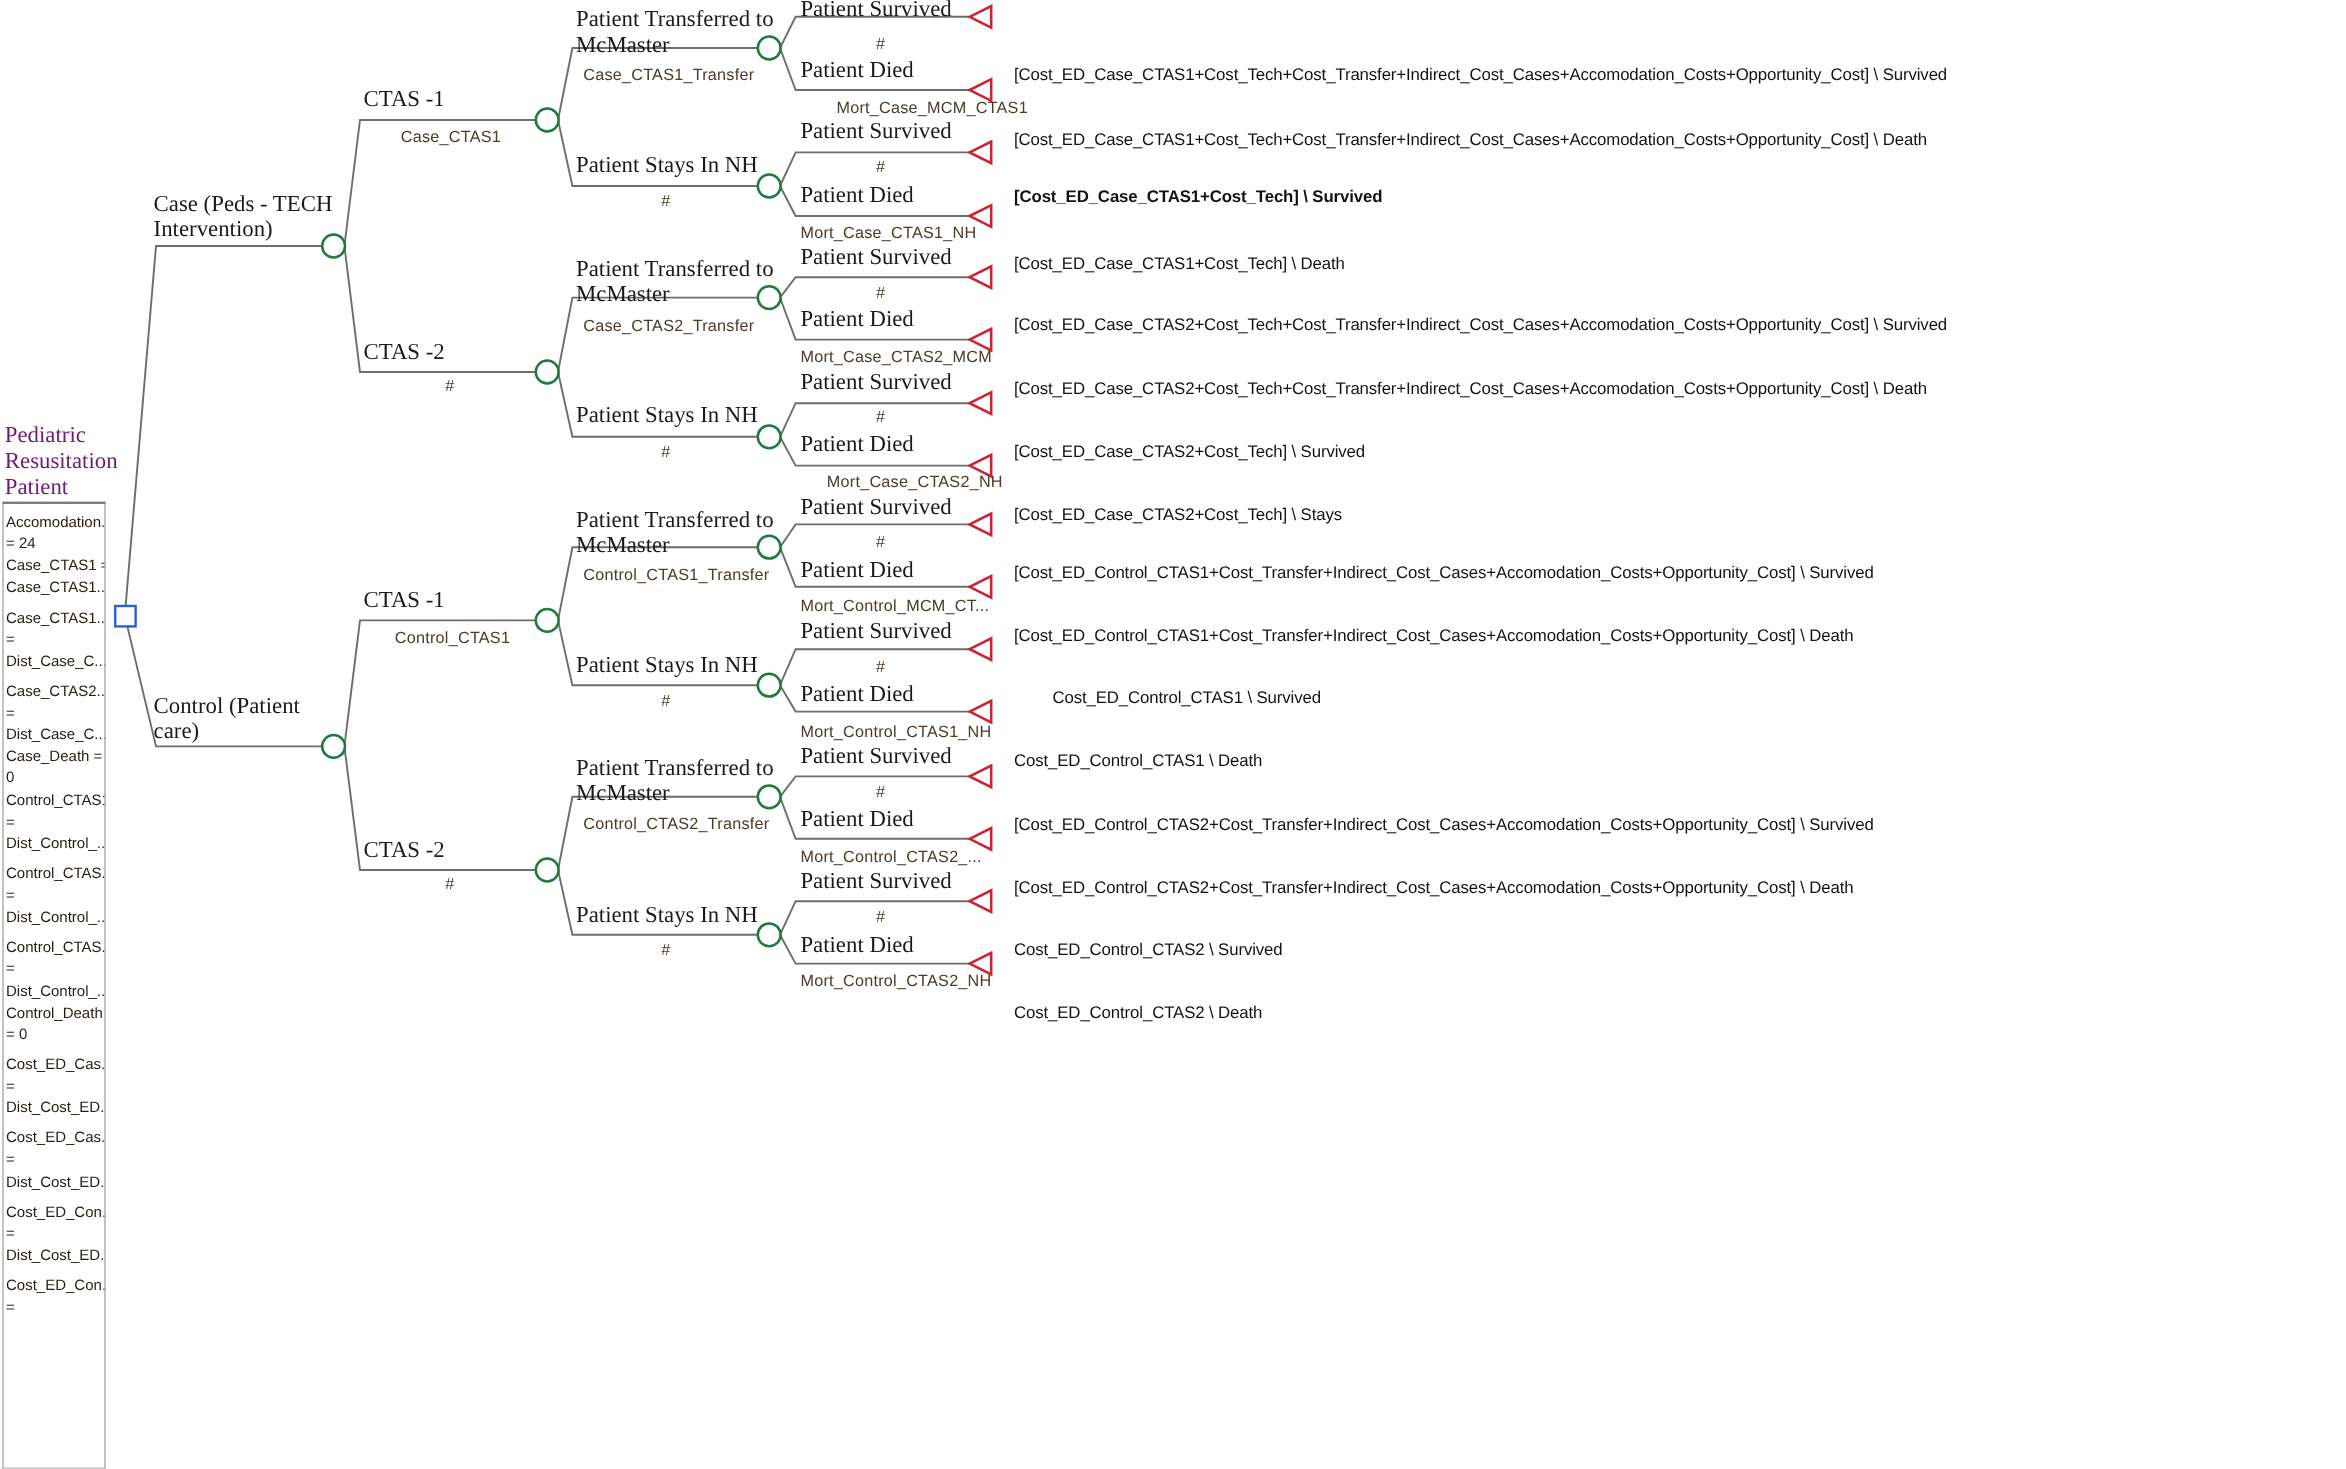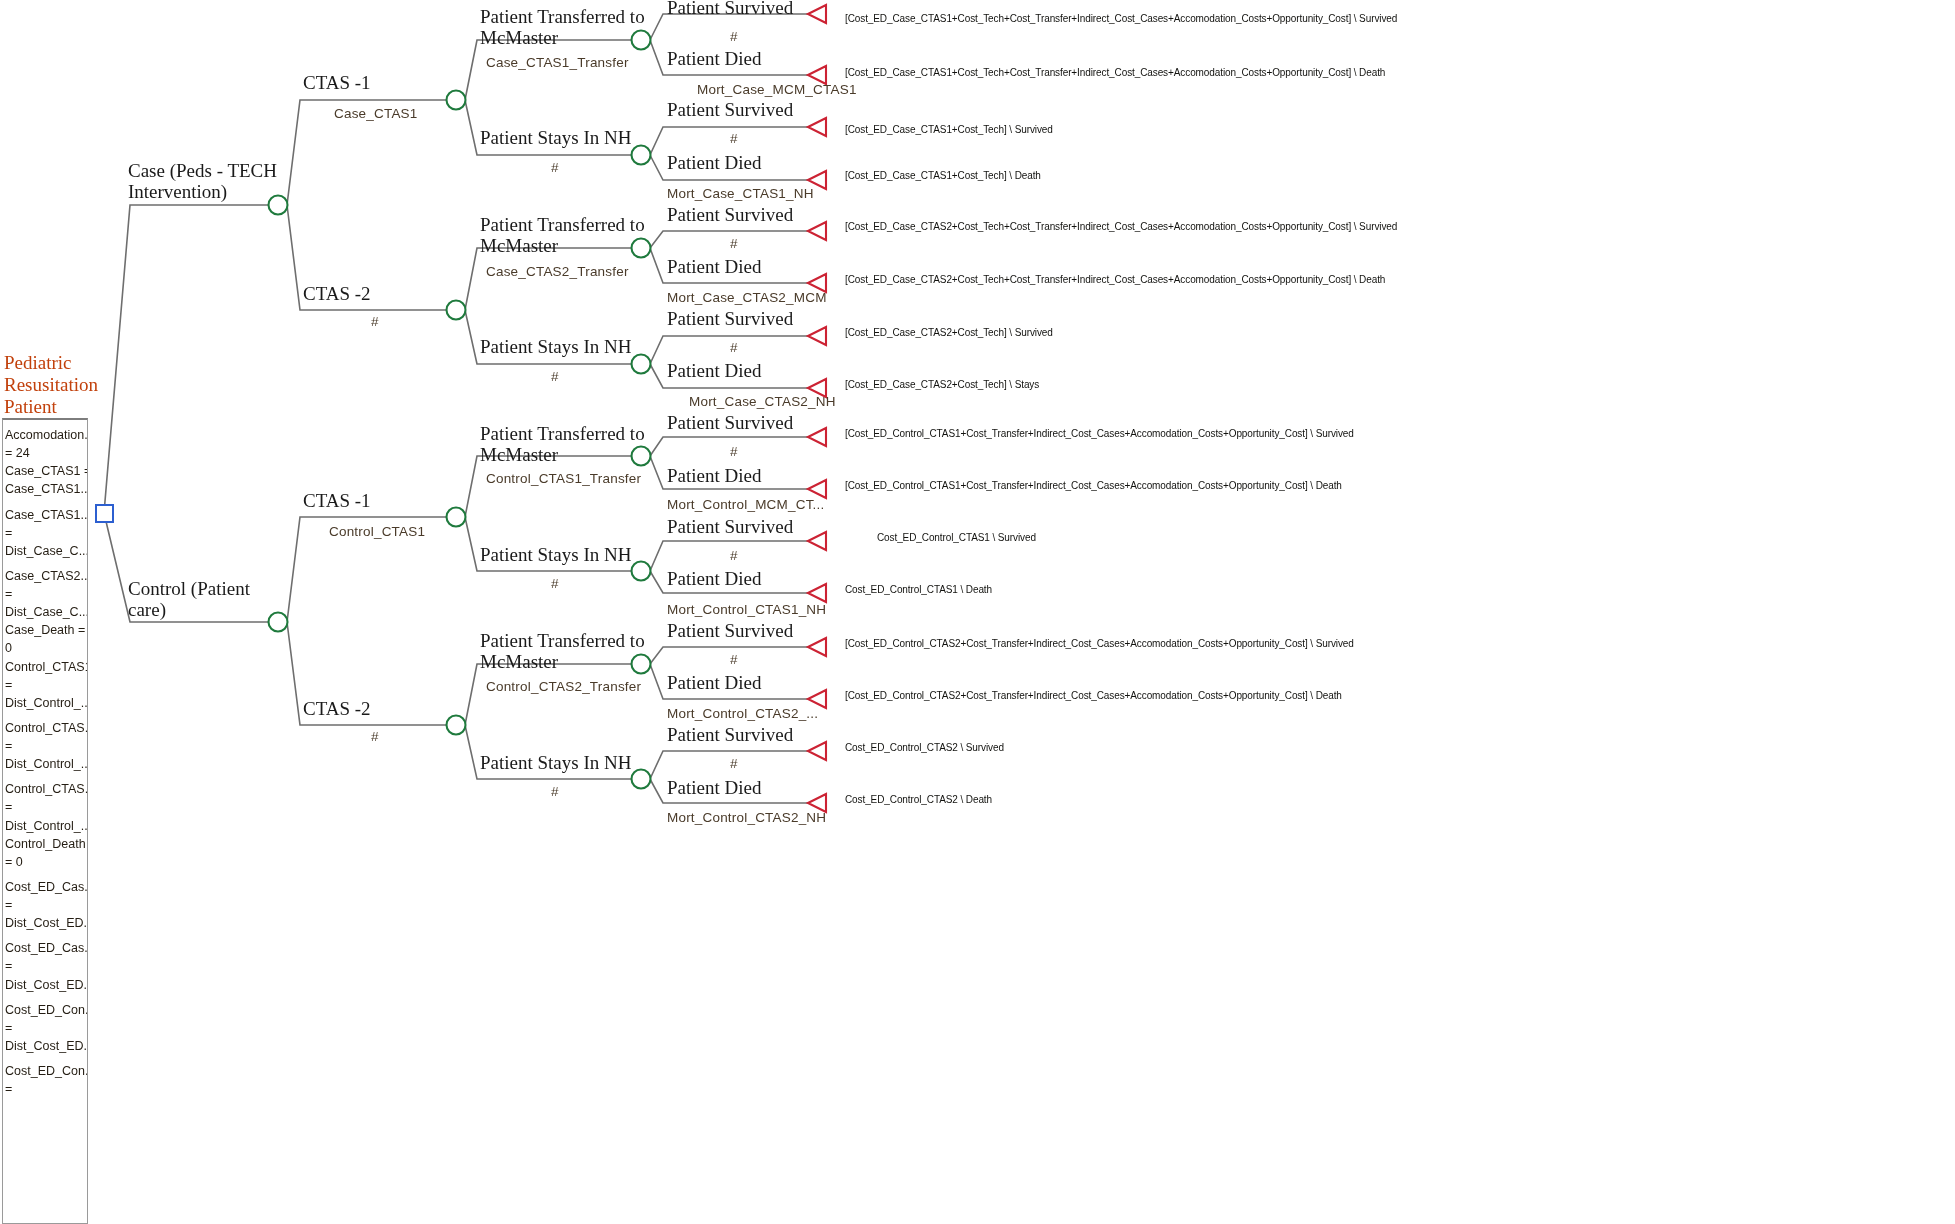--- a/index.html
+++ b/index.html
@@ -1,22 +1,22 @@
 <!DOCTYPE html>
 <html><head>
 <meta charset="utf-8">
 <style>
   html,body{margin:0;padding:0;background:#ffffff;}
   body{font-family:"Liberation Serif", serif;}
   #canvas{position:relative;width:1955px;height:1224px;background:#fff;overflow:hidden;}
 
   .node-lbl{position:absolute;font-family:"Liberation Serif", serif;font-size:19px;color:#1a1a1a;line-height:1.12;white-space:pre-line;}
   .var-lbl{position:absolute;font-family:"Liberation Sans", sans-serif;font-size:13.5px;color:#4a3b2a;letter-spacing:.2px;white-space:nowrap;}
-  .payoff{position:absolute;font-family:"Liberation Sans", sans-serif;font-size:10px;color:#12120f;white-space:nowrap;letter-spacing:-.1px;}
-  .root-title{position:absolute;font-family:"Liberation Serif", serif;font-size:19px;color:#c2410c;line-height:1.15;}
+  .payoff{position:absolute;font-family:"Liberation Sans", sans-serif;font-size:14px;color:#12120f;white-space:nowrap;letter-spacing:-.1px;margin-top:41px;}
+  .root-title{position:absolute;font-family:"Liberation Serif", serif;font-size:19px;color:#701a75;line-height:1.15;}
 
   svg.wires{position:absolute;left:0;top:0;width:1955px;height:1224px;pointer-events:none;}
 
   .varbox{position:absolute;border:1px solid #9a9a9a;border-top:2px solid #7d7d7d;background:#fff;
           font-family:"Liberation Sans", sans-serif;font-size:12.5px;color:#241d13;line-height:1.45;
           padding:6px 2px 4px 2px;box-sizing:border-box;overflow:hidden;}
   .varbox div{white-space:nowrap;}
   .varbox .blank{height:7px;}
 </style>
 </head>
@@ -213,21 +213,21 @@
   <div class="node-lbl" style="left:667px;top:-3px;">Patient Survived</div>
   <div class="var-lbl" style="left:730px;top:29px;">#</div>
   <div class="payoff" style="left:845px;top:13px;">[Cost_ED_Case_CTAS1+Cost_Tech+Cost_Transfer+Indirect_Cost_Cases+Accomodation_Costs+Opportunity_Cost] \ Survived</div>
 
   <div class="node-lbl" style="left:667px;top:48px;">Patient Died</div>
   <div class="var-lbl" style="left:697px;top:82px;">Mort_Case_MCM_CTAS1</div>
   <div class="payoff" style="left:845px;top:67px;">[Cost_ED_Case_CTAS1+Cost_Tech+Cost_Transfer+Indirect_Cost_Cases+Accomodation_Costs+Opportunity_Cost] \ Death</div>
 
   <div class="node-lbl" style="left:667px;top:99px;">Patient Survived</div>
   <div class="var-lbl" style="left:730px;top:131px;">#</div>
-  <div class="payoff" style="left:845px;top:124px;">[Cost_ED_Case_CTAS1+Cost_Tech] \ Survived</div>
+  <div class="payoff" style="left:845px;top:114px;font-weight:bold;">[Cost_ED_Case_CTAS1+Cost_Tech] \ Survived</div>
 
   <div class="node-lbl" style="left:667px;top:152px;">Patient Died</div>
   <div class="var-lbl" style="left:667px;top:186px;">Mort_Case_CTAS1_NH</div>
   <div class="payoff" style="left:845px;top:170px;">[Cost_ED_Case_CTAS1+Cost_Tech] \ Death</div>
 
   <div class="node-lbl" style="left:667px;top:204px;">Patient Survived</div>
   <div class="var-lbl" style="left:730px;top:236px;">#</div>
   <div class="payoff" style="left:845px;top:221px;">[Cost_ED_Case_CTAS2+Cost_Tech+Cost_Transfer+Indirect_Cost_Cases+Accomodation_Costs+Opportunity_Cost] \ Survived</div>
 
   <div class="node-lbl" style="left:667px;top:256px;">Patient Died</div>

